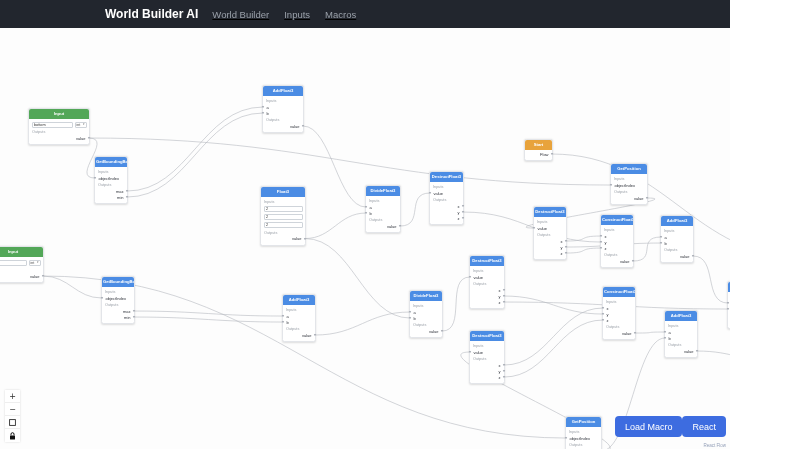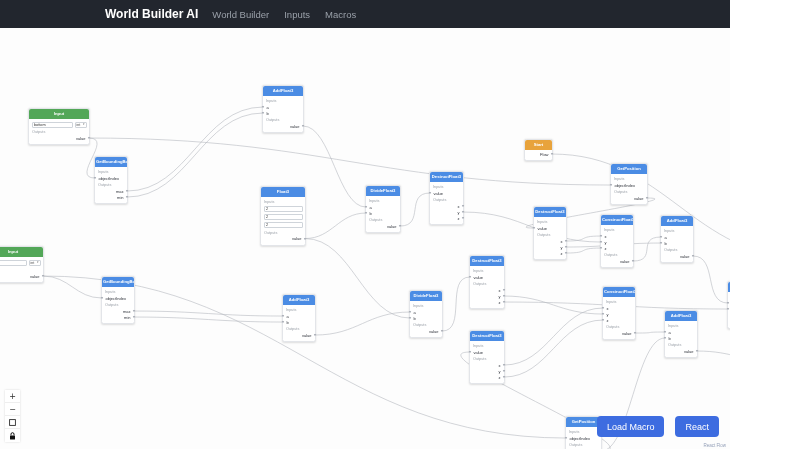--- a/index.html
+++ b/index.html
@@ -2,21 +2,21 @@
 <html><head>
 <meta charset="utf-8">
 <style>
   * { box-sizing: border-box; margin: 0; padding: 0; }
   html,body { width: 806px; height: 449px; overflow: hidden; font-family: "Liberation Sans", sans-serif; }
   .app { width: 730px; height: 449px; display: flex; flex-direction: column; background: #701a75; }
 
   
   .topbar { height: 28px; background: #22262e; display: flex; align-items: center; flex: none; }
   .brand { color: #ffffff; font-size: 12px; font-weight: bold; margin-left: 105px; white-space: nowrap; }
-  nav { display: flex; gap: 15px; margin-left: 14px; }
+  nav { display: flex; gap: 15px; margin-left: 14px; text-decoration: underline; }
   .nav-item { color: #9aa0a9; font-size: 9.5px; text-decoration: none; cursor: pointer; white-space: nowrap; }
 
   
   .canvas { position: relative; flex: 1; background: #fdfdfd; overflow: hidden; }
   #edges { position: absolute; left: 0; top: 0; width: 806px; height: 421px; pointer-events: none; z-index: 1; }
   #edges path { fill: none; stroke-width: 0.6; }
 
   
   .node { position: absolute; z-index: 2; background: #ffffff; border: 0.5px solid #e3e5e9;
           border-radius: 2.5px; box-shadow: 0 0.5px 2px rgba(0,0,0,0.13); font-size: 4px; }
@@ -43,21 +43,21 @@
 
   
   .controls { position: absolute; left: 5px; bottom: 7px; z-index: 3; display: flex; flex-direction: column;
               box-shadow: 0 0 2px rgba(0,0,0,0.15); }
   .controls button { width: 15px; height: 13px; background: #fff; border: none; border-bottom: 0.5px solid #eee;
                      display: flex; align-items: center; justify-content: center; cursor: pointer;
                      font-size: 8px; color: #2d2d2d; font-family: "DejaVu Sans", sans-serif; padding: 0; }
   .controls button:last-child { border-bottom: none; }
 
   
-  .actions { position: absolute; right: 11px; bottom: 12px; z-index: 3; display: flex; gap: 11px; }
+  .actions { position: absolute; right: 4px; bottom: 12px; z-index: 3; display: flex; }
   .btn { background: #3d6ce0; color: #fff; border: none; border-radius: 4px; height: 21px;
          padding: 0 10px; font-size: 9px; cursor: pointer; font-family: "Liberation Sans", sans-serif; }
   .attribution { position: absolute; right: 4px; bottom: 1.5px; z-index: 3; font-size: 4.5px; color: #94a0b8; }
 </style>
 </head>
 <body>
 
 <div class="app">
   <header class="topbar">
     <div class="brand">World Builder AI</div>

